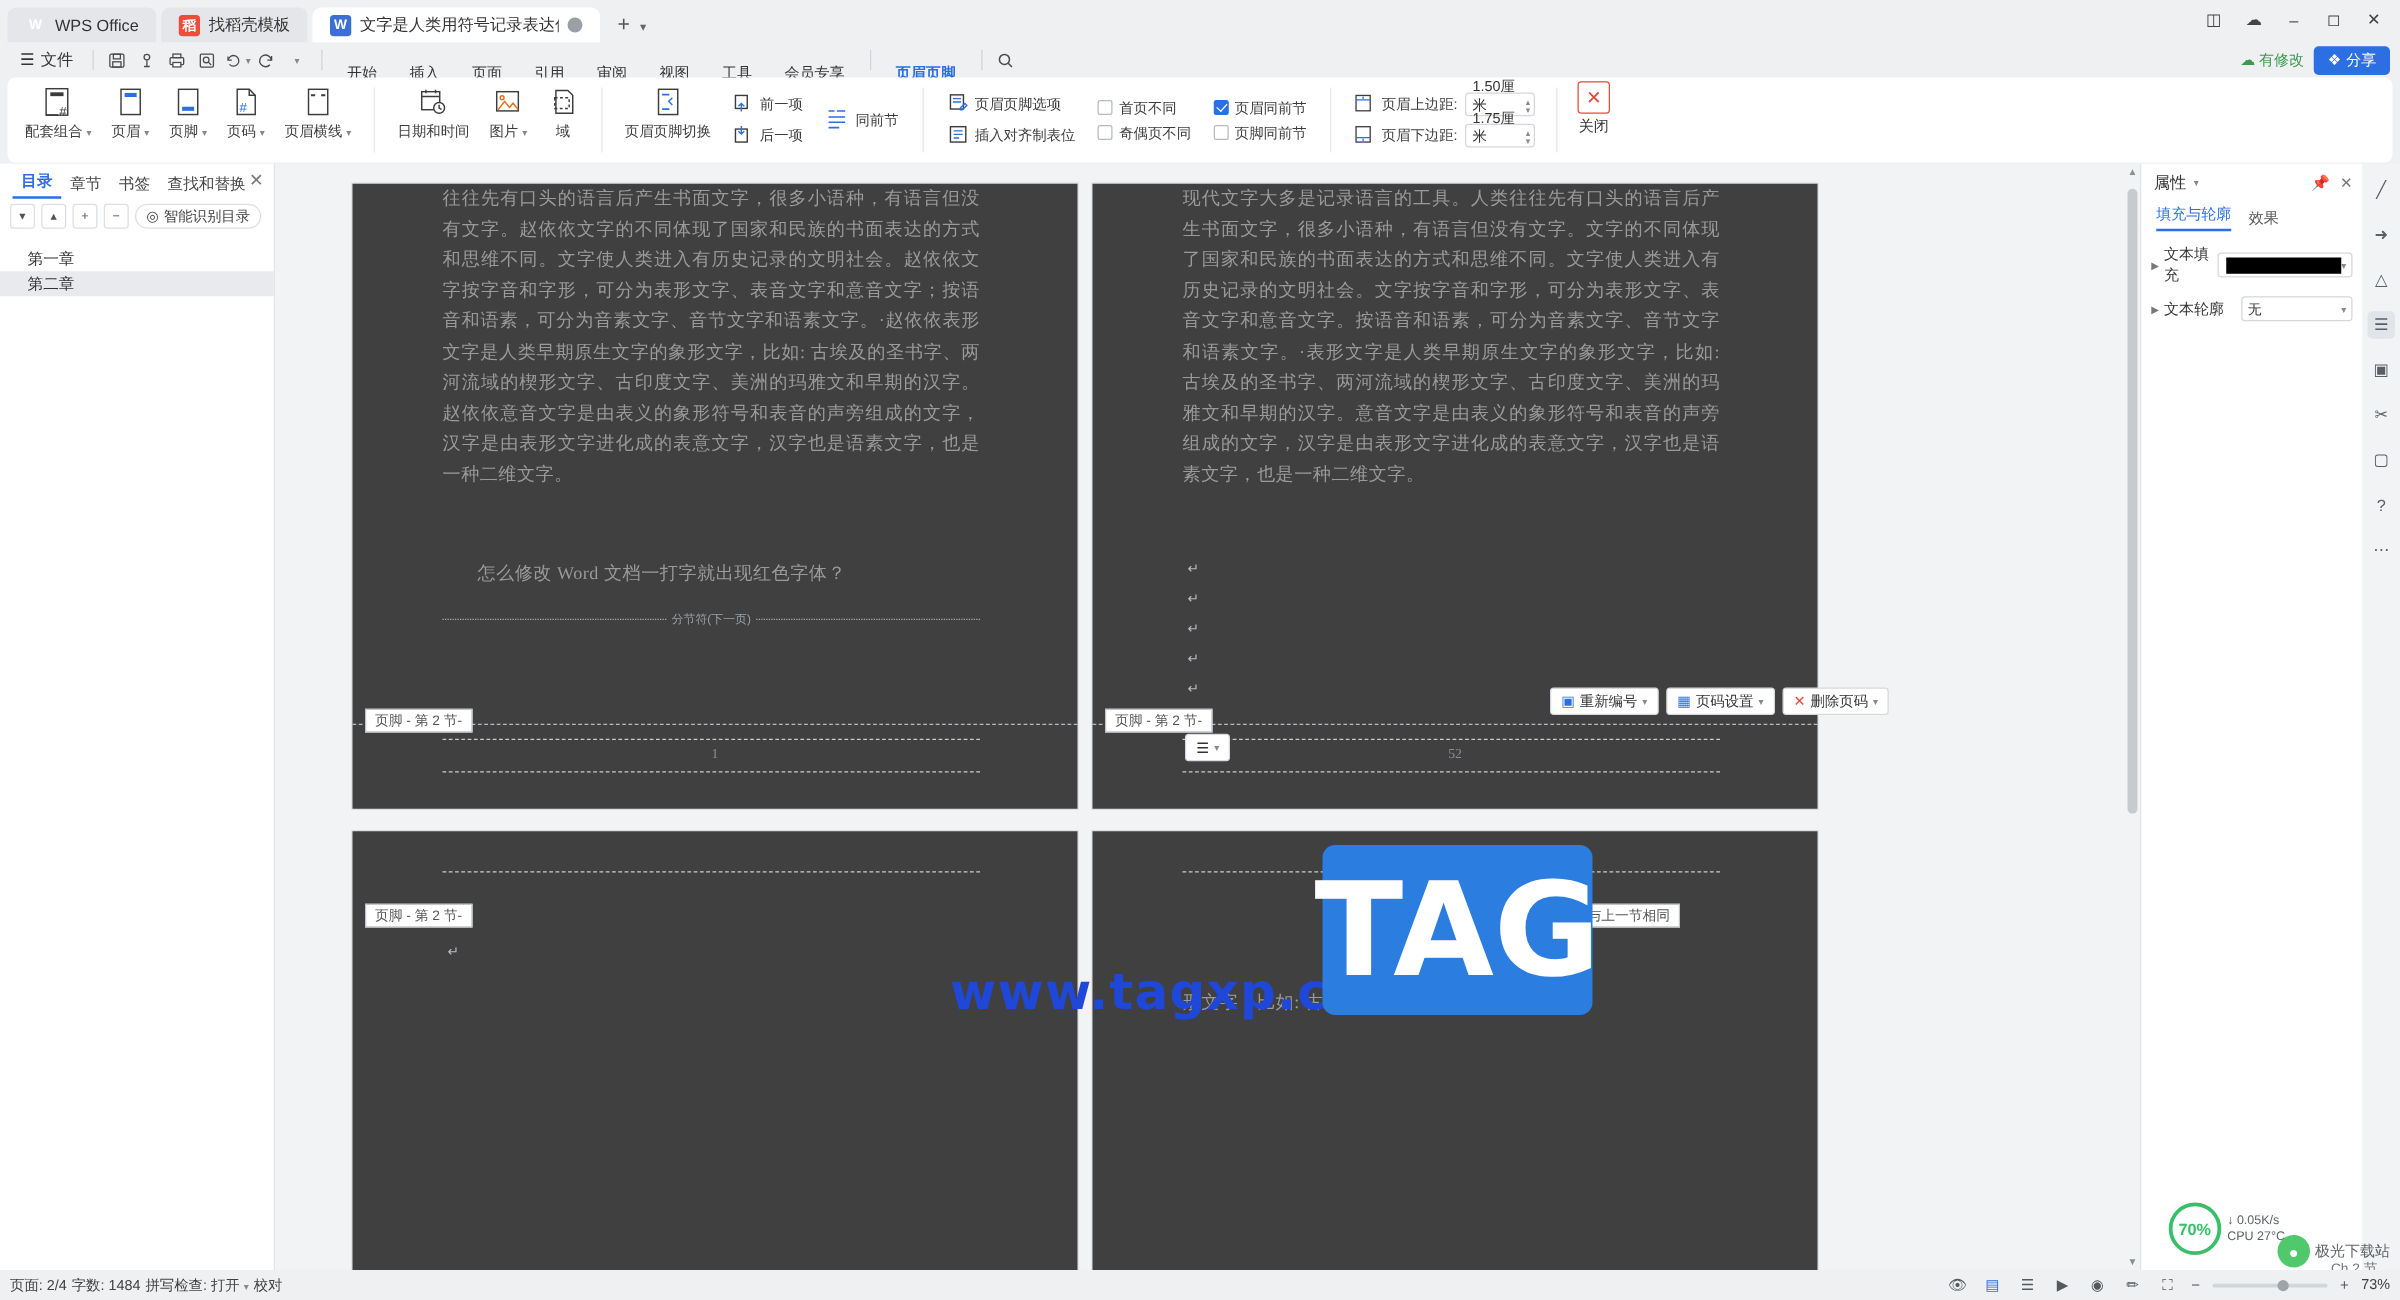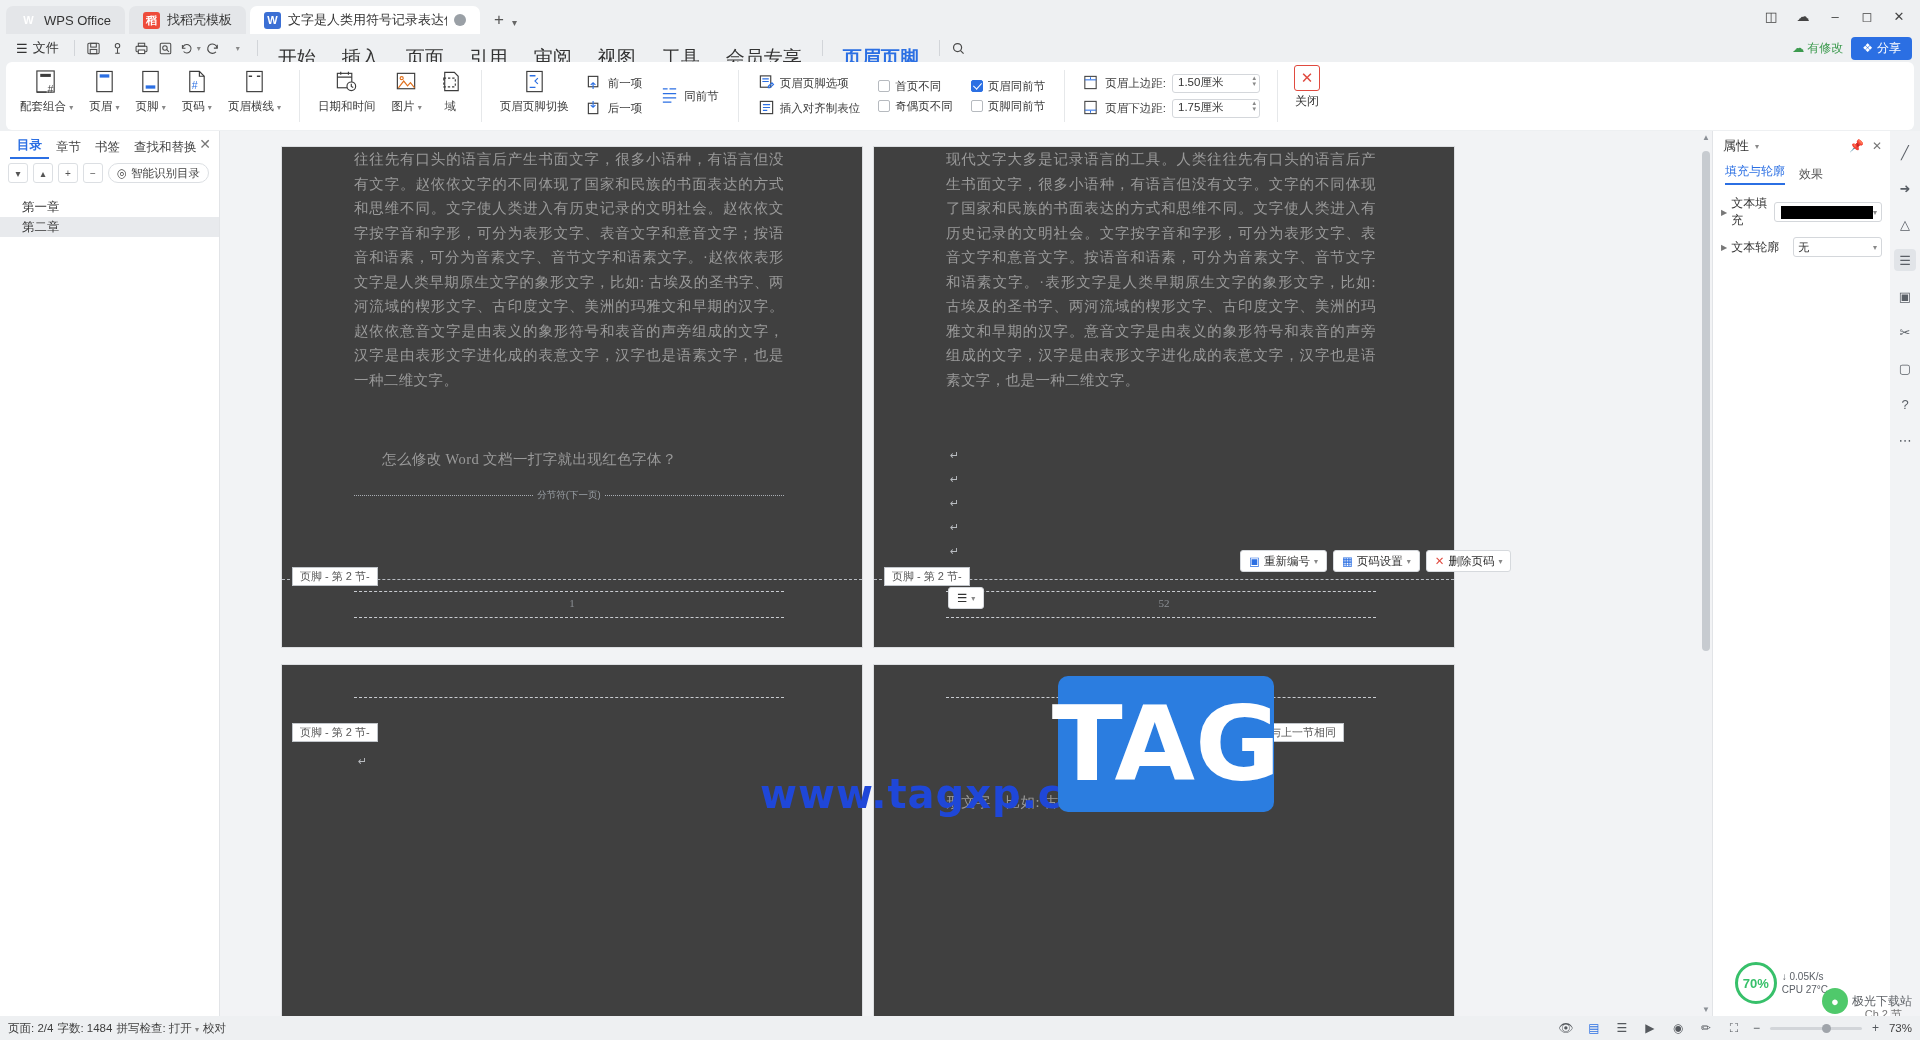--- a/index.html
+++ b/index.html
@@ -41,21 +41,21 @@
       font-size:13px;color:#444;border-radius:3px;}
   .cloudicon{ color:#2b7fe0; font-size:14px; }
 
   
   #menubar{ height:28px; background:#eef0f2; display:flex; align-items:center; gap:0; padding-left:8px;
             border-bottom:0; position:relative;}
   .menu-hamburger{ display:flex;align-items:center;gap:5px;font-size:13px;color:#333;padding:0 8px;}
   .vsep{ width:1px;height:16px;background:#d2d5d9;margin:0 7px;}
   .qicon{ width:24px;height:22px;display:flex;align-items:center;justify-content:center;color:#4a4a4a;}
   .qicon svg{ display:block; }
-  .mtab{ padding:3px 13px; font-size:19px; color:#333; border-radius:3px; white-space:nowrap;margin-top:20px;}
+  .mtab{ padding:3px 13px; font-size:12px; color:#333; border-radius:3px; white-space:nowrap;margin-top:20px;}
   .mtab.active{ color:#2b6fe3; font-weight:bold; position:relative;}
   .mtab.active:after{ content:""; position:absolute; left:12px; right:12px; bottom:-4px; height:2px; background:#2b6fe3;}
   #menuright{ position:absolute; right:8px; top:0; height:28px; display:flex; align-items:center; gap:8px;}
   .savedtxt{ font-size:12px; color:#3c9a4e; display:flex; align-items:center; gap:3px;}
   .sharebtn{ background:#2b6fe3;color:#fff;font-size:12px;border-radius:4px;padding:3px 11px;display:flex;align-items:center;gap:4px;}
 
   
   #ribbon{ height:68px; background:#fff; margin:0 6px; border-radius:6px;
            display:flex; align-items:stretch; position:relative; }
   #ribbonwrap{ background:#eef0f2; padding-bottom:4px; }
@@ -69,22 +69,22 @@
   
   .rcol{ display:flex; flex-direction:column; justify-content:center; gap:3px; padding:3px 4px;}
   .rrow{ display:flex; align-items:center; gap:5px; padding:1px 5px; border-radius:3px; white-space:nowrap;}
   .rrow .lb{ font-size:11.5px;color:#3c3c3c;}
   .chk{ width:12px;height:12px;border:1px solid #b6babf;border-radius:2px;background:#fff;flex:none;}
   .chk.on{ background:#2b6fe3;border-color:#2b6fe3;position:relative;}
   .chk.on:after{ content:"";position:absolute;left:3px;top:0px;width:4px;height:7px;border:solid #fff;
                  border-width:0 1.6px 1.6px 0;transform:rotate(42deg);}
   .mrow{ display:flex; align-items:center; gap:6px; padding:1px 3px; }
   .mrow .lb{ font-size:11.5px; color:#3c3c3c; white-space:nowrap;}
-  .spin{ width:88px;height:19px;border:1px solid #d4d7db;border-radius:3px;background:#fff;
-         display:flex;align-items:flex-start;justify-content:space-between;padding:0 3px 12px 5px;font-size:11.5px;color:#333;}
+  .spin{ width:56px;height:19px;border:1px solid #d4d7db;border-radius:3px;background:#fff;
+         display:flex;align-items:flex-end;justify-content:space-between;padding:0 3px 0 5px;font-size:11.5px;color:#333;}
   .spin .arrows{ display:flex;flex-direction:column;line-height:6px;font-size:7px;color:#888;}
   .closebtn{ display:flex;flex-direction:column;align-items:center;gap:2px;padding:3px 12px;}
   .closeglyph{ width:26px;height:26px;border:1.4px solid #e04a3f;border-radius:3px;color:#e04a3f;
                display:flex;align-items:center;justify-content:center;font-size:15px;}
 
   
   #main{ position:absolute; top:131px; left:0; right:0; bottom:24px; display:flex; }
 
   
   #navpanel{ width:220px; background:#fff; border-right:1px solid #e2e4e7; display:flex; flex-direction:column; }

